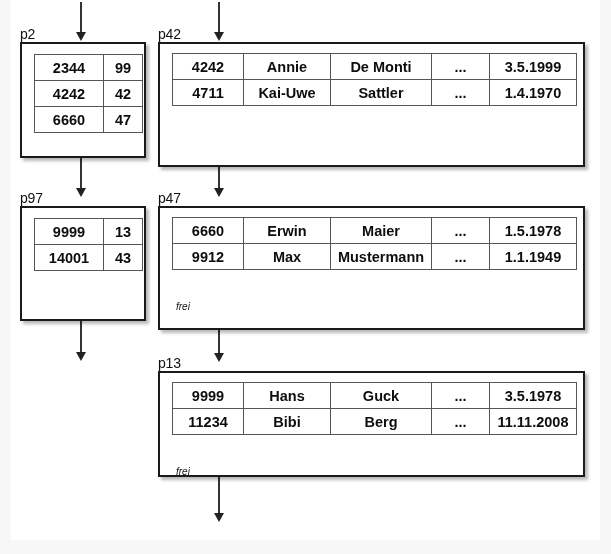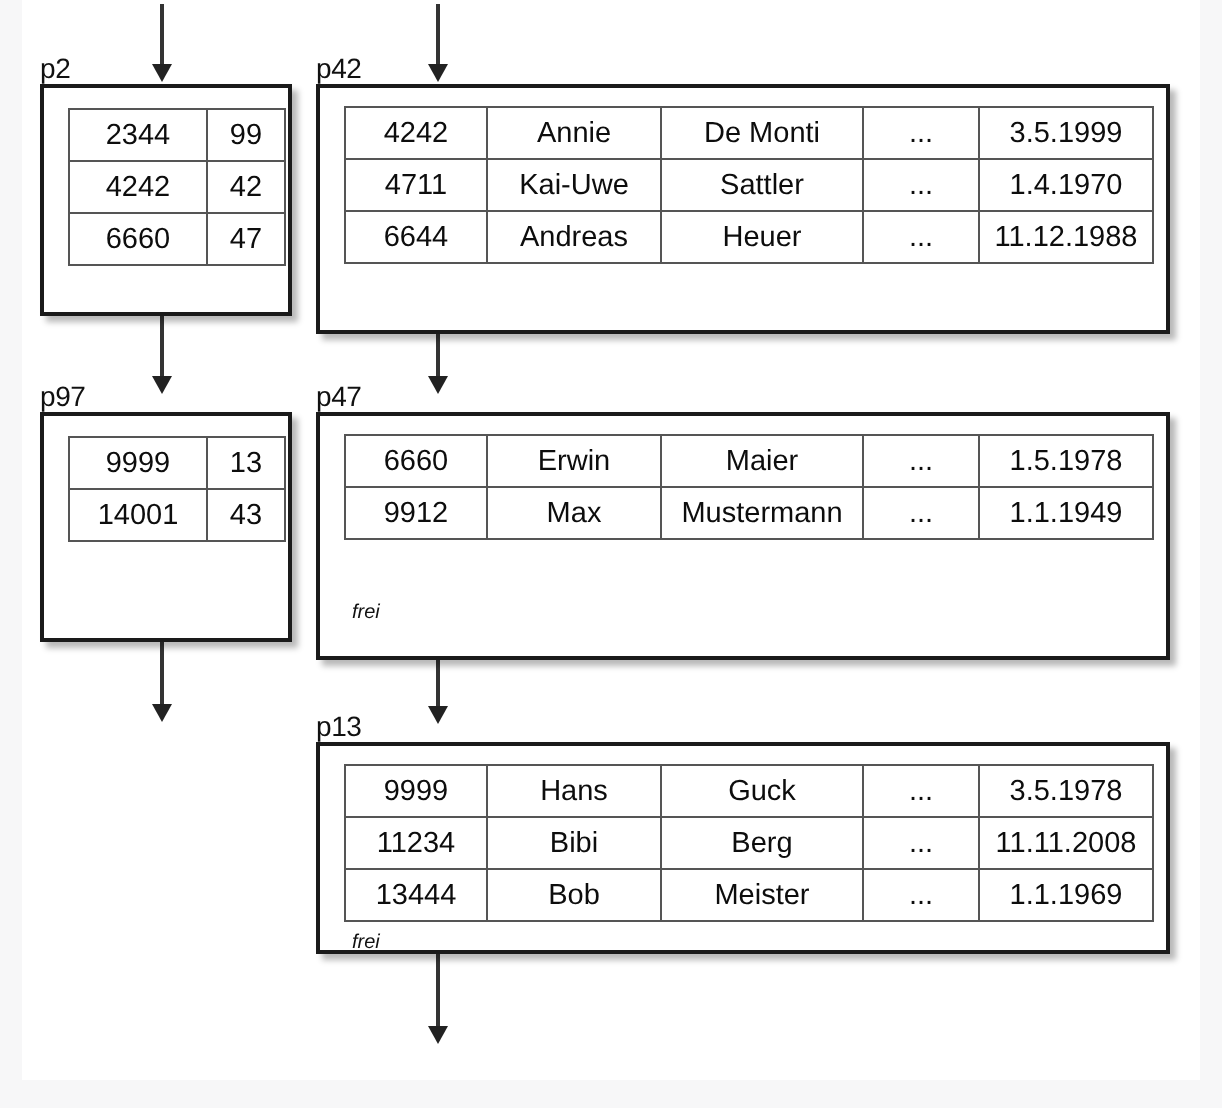--- a/index.html
+++ b/index.html
@@ -50,20 +50,21 @@
   }
   .tbl td {
     border: 1px solid #555;
     text-align: center;
     font-size: 14.5px;
     color: #0d0d0d;
     padding: 0;
     height: 25px;
     font-family: "Liberation Sans", sans-serif;
     white-space: nowrap;
+    font-weight: bold;
   }
 
   
   .idx-tbl { left: 12px; top: 10px; }
   .idx-tbl td.k { width: 68px; }
   .idx-tbl td.v { width: 38px; }
 
   
   .data-tbl { left: 12px; top: 9px; }
   .data-tbl td.c0 { width: 70px; }
@@ -188,27 +189,20 @@
           <td class="c3">...</td>
           <td class="c4">3.5.1999</td>
         </tr>
         <tr>
           <td class="c0">4711</td>
           <td class="c1">Kai-Uwe</td>
           <td class="c2">Sattler</td>
           <td class="c3">...</td>
           <td class="c4">1.4.1970</td>
         </tr>
-        <tr>
-          <td class="c0">6644</td>
-          <td class="c1">Andreas</td>
-          <td class="c2">Heuer</td>
-          <td class="c3">...</td>
-          <td class="c4">11.12.1988</td>
-        </tr>
       </tbody>
         </table>
     </div>
 
     <div class="node-label" style="left:147px; top:190px;">p47</div>
     <div class="node" style="left:147px; top:206px; width:427px; height:124px;">
       <table class="tbl data-tbl">
         <tbody>
             <tr>
           <td class="c0">6660</td>
@@ -240,26 +234,19 @@
           <td class="c3">...</td>
           <td class="c4">3.5.1978</td>
         </tr>
         <tr>
           <td class="c0">11234</td>
           <td class="c1">Bibi</td>
           <td class="c2">Berg</td>
           <td class="c3">...</td>
           <td class="c4">11.11.2008</td>
         </tr>
-        <tr>
-          <td class="c0">13444</td>
-          <td class="c1">Bob</td>
-          <td class="c2">Meister</td>
-          <td class="c3">...</td>
-          <td class="c4">1.1.1969</td>
-        </tr>
       </tbody>
         </table>
       <div class="frei" style="top:93px;">frei</div>
     </div>
 
   </div>
 </div>
 
 </body></html>

